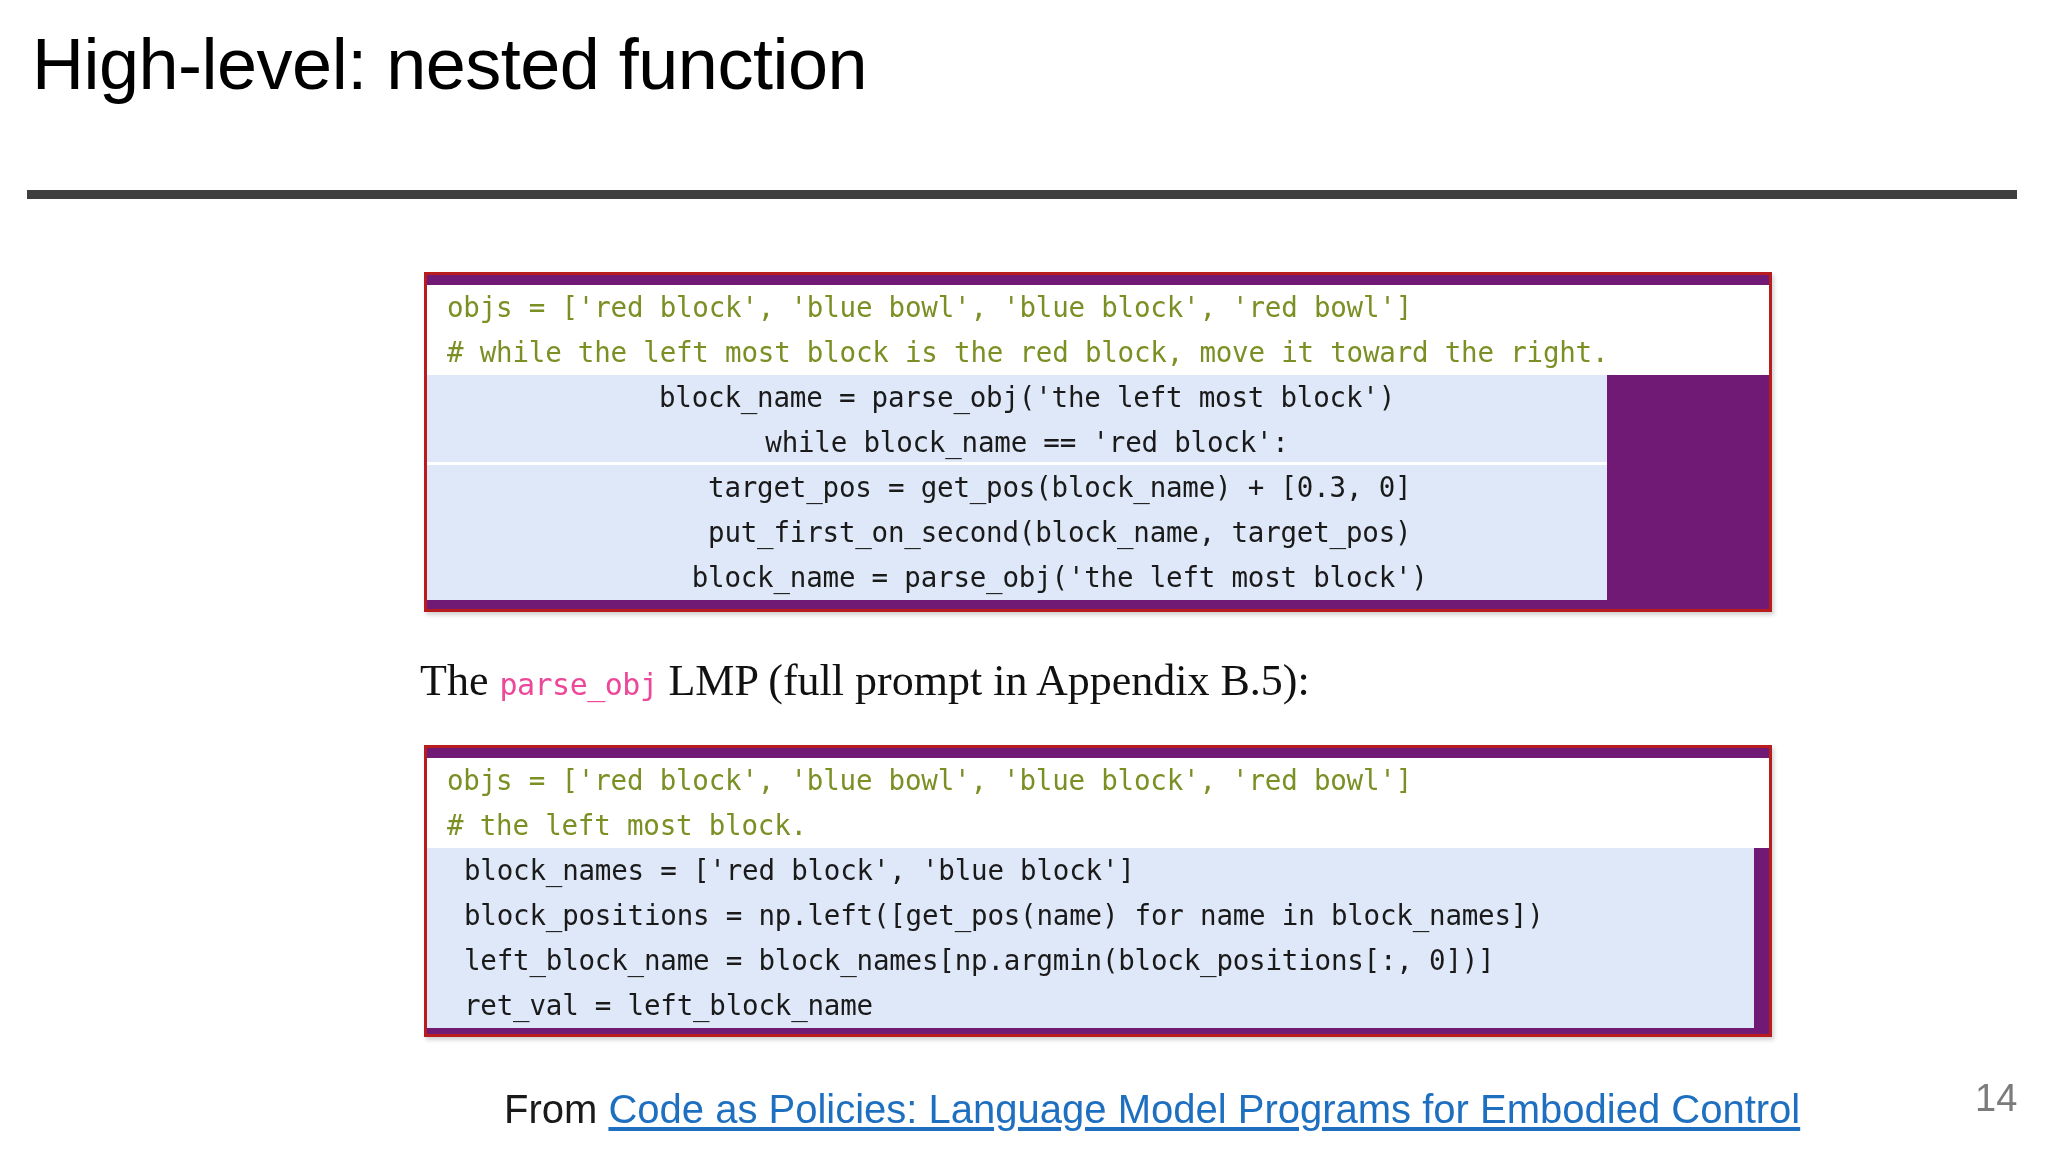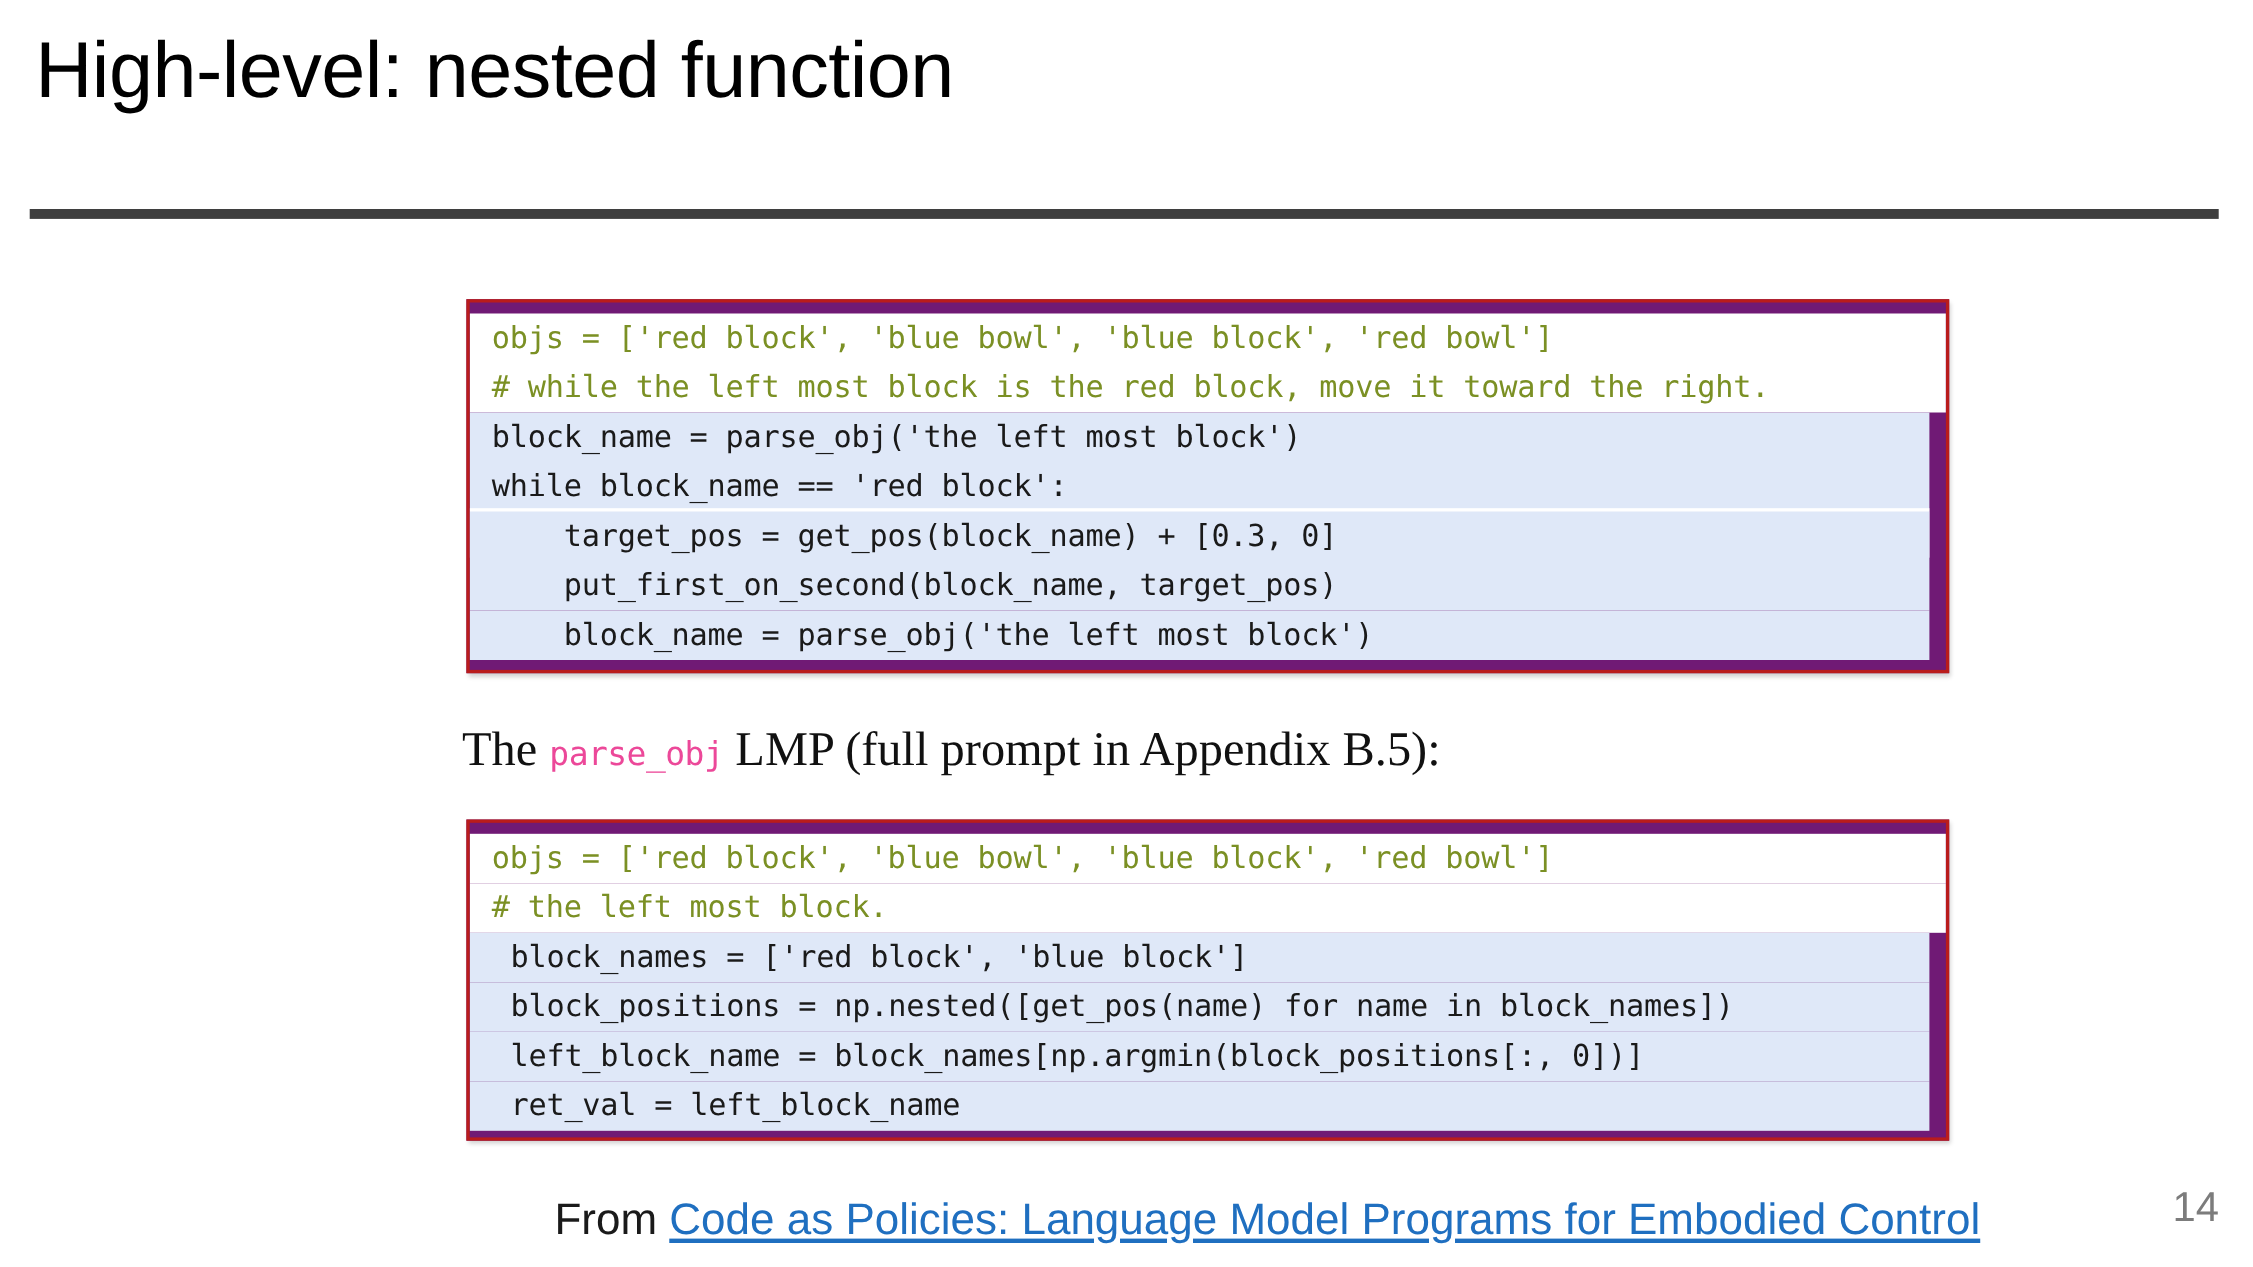--- a/index.html
+++ b/index.html
@@ -72,21 +72,21 @@
   .code-line.hl-gap {
     box-shadow: 0 -3px 0 #ffffff;
   }
 
   #code-panel-1 {
     left: 424px;
     top: 272px;
     width: 1348px;
     height: 340px;
   }
-  #code-panel-1 .code-line.hl { width: 1327px; }
+  #code-panel-1 .code-line.hl { width: 1180px; text-align: center; }
 
   #code-panel-2 {
     left: 424px;
     top: 745px;
     width: 1348px;
     height: 292px;
   }
   #code-panel-2 .code-line.hl { width: 1327px; padding-left: 37px; }
 
   
@@ -155,21 +155,21 @@
 
 <div id="caption">
   <span>The </span><span class="mono-blue">parse_obj</span><span> LMP (full prompt in Appendix B.5):</span>
 </div>
 
 <div id="code-panel-2" class="code-panel">
   <div class="code-inner">
       <div class="code-line comment">objs = ['red block', 'blue bowl', 'blue block', 'red bowl']</div>
       <div class="code-line comment"># the left most block.</div>
       <div class="code-line hl">block_names = ['red block', 'blue block']</div>
-      <div class="code-line hl">block_positions = np.nested([get_pos(name) for name in block_names])</div>
+      <div class="code-line hl">block_positions = np.left([get_pos(name) for name in block_names])</div>
       <div class="code-line hl">left_block_name = block_names[np.argmin(block_positions[:, 0])]</div>
       <div class="code-line hl">ret_val = left_block_name</div>
     </div>
 </div>
 
 <div id="footer">
   <span>From </span><a href="#" class="link">Code as Policies: Language Model Programs for Embodied Control</a>
 </div>
 
 <div id="page-number">14</div>

